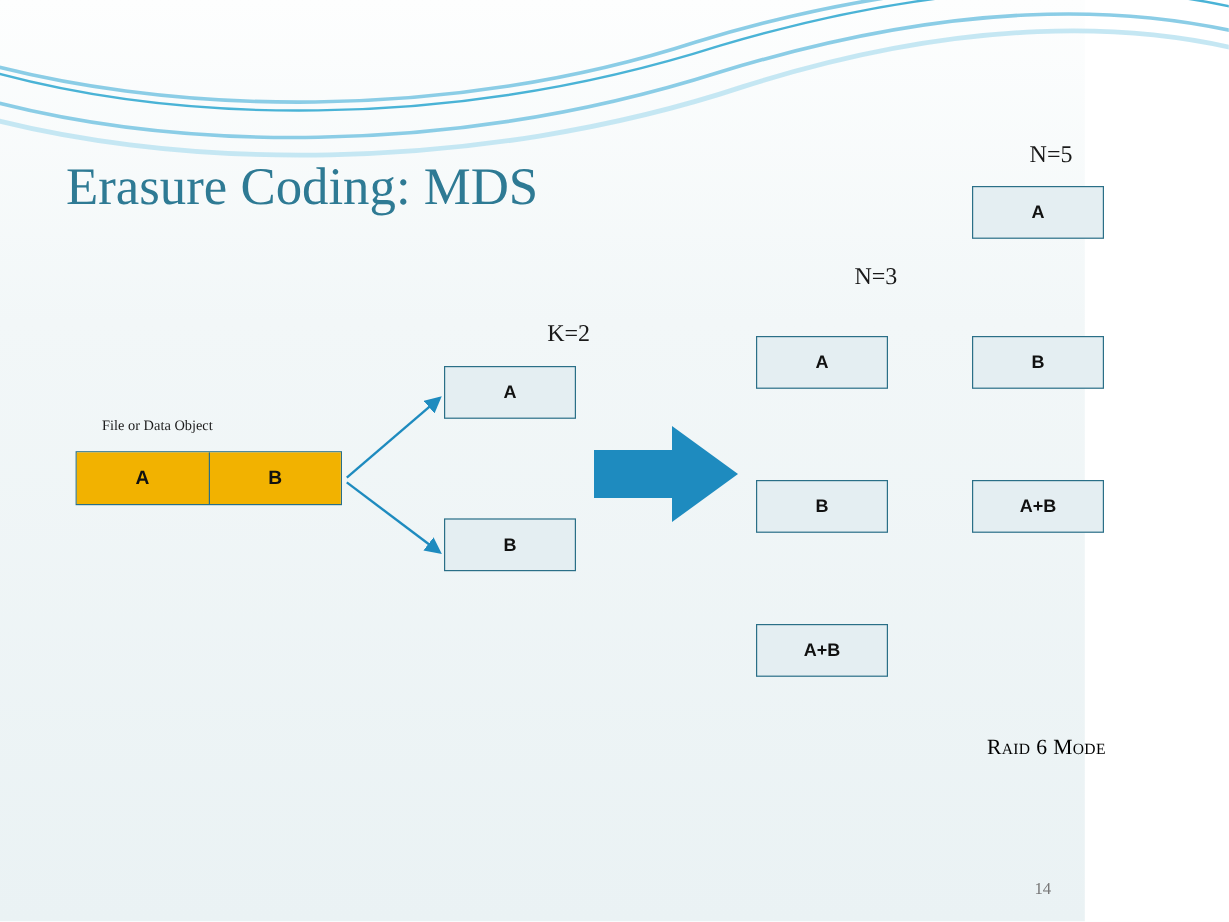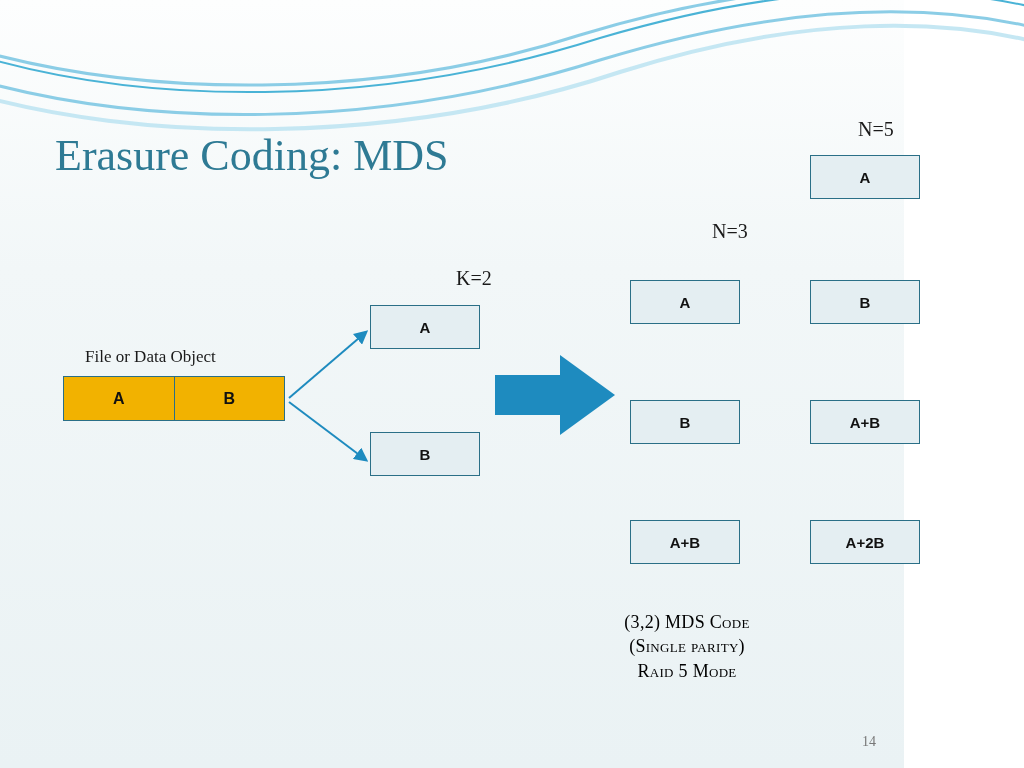--- a/index.html
+++ b/index.html
@@ -15,21 +15,21 @@
 
   .title {
     position: absolute; left: 55px; top: 130px;
     font-size: 44px; color: #2e7a94; font-weight: 400;
     font-family: Georgia, serif;
   }
 
   .lbl { position: absolute; font-family: Georgia, serif; color: #1a1a1a; }
 
   
-  .file-label { left: 85px; top: 347px; font-size: 17px; }
+  .file-label { left: 85px; top: 347px; font-size: 12px; }
   .file-box {
     position: absolute; left: 63px; top: 376px; width: 222px; height: 45px;
     border: 1.5px solid #2a6f87; display: flex;
   }
   .file-cell {
     flex: 1; display: flex; align-items: center; justify-content: center;
     background: #f2bɘ00;
   }
   .file-cell-a { background: #f2b200; border-right: 1.5px solid #2a6f87; }
   .file-cell-b { background: #f2b200; }
@@ -115,28 +115,23 @@
   <div class="big-arrow">
     <svg viewBox="0 0 120 80">
       <polygon points="0,20 65,20 65,0 120,40 65,80 65,60 0,60" fill="#1e8bbf"></polygon>
     </svg>
   </div>
 
   <div class="lbl n3-label">N=3</div>
   <div class="box box-n3-a">A</div>
   <div class="box box-n3-b">B</div>
   <div class="box box-n3-ab">A+B</div>
-  <div class="n3-caption">
-    <div class="small-caps">(3,2) MDS Code</div>
-    <div class="small-caps">(Single parity)</div>
-    <div class="small-caps">Raid 5 Mode</div>
-  </div>
 
   <div class="lbl n4-label">N=5</div>
   <div class="box box-n4-a">A</div>
   <div class="box box-n4-b">B</div>
   <div class="box box-n4-ab">A+B</div>
-  <div class="box box-n4-a2b">A+2B</div>
   <div class="n4-caption">
+    <div class="small-caps">Raid 6 Mode</div>
   </div>
 
   <div class="page-num">14</div>
 </div>
 
 </body></html>

